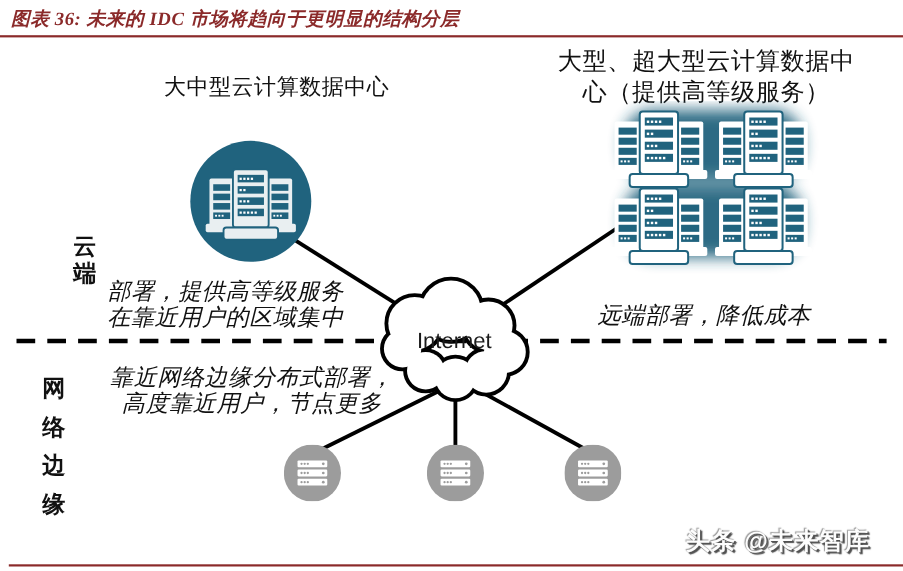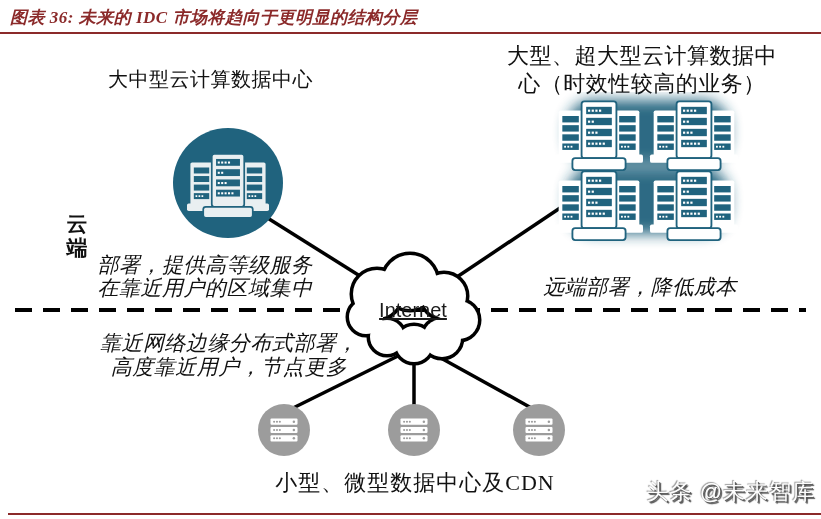--- a/index.html
+++ b/index.html
@@ -9,40 +9,40 @@
   }
   .title{
     position:absolute;left:10px;top:6px;font-size:17px;font-weight:bold;font-style:italic;
     color:var(--maroon,#8b2a2a);letter-spacing:.5px;white-space:nowrap;
   }
   .title-rule{position:absolute;left:0;top:32px;width:821px;height:0;border-top:2px solid var(--maroon,#8b2a2a);}
   .bottom-rule{position:absolute;left:8px;top:513px;width:813px;height:0;border-top:2px solid var(--maroon,#8b2a2a);}
   .overlay{position:absolute;left:0;top:0;z-index:1;}
   .node{position:absolute;z-index:2;}
   .heading{position:absolute;z-index:2;font-size:20px;line-height:27px;letter-spacing:.5px;}
-  .heading.tl{left:108px;top:66px;width:246px;text-align:left;}
+  .heading.tl{left:108px;top:66px;width:246px;text-align:right;}
   .heading.tr{left:492px;top:42px;width:300px;text-align:center;font-size:22px;line-height:28px;}
   .annot{position:absolute;z-index:2;font-style:italic;font-size:21px;line-height:23px;letter-spacing:.5px;}
   .annot.regional{left:68px;top:254px;width:274px;text-align:center;}
   .annot.edge{left:84px;top:331px;width:290px;text-align:center;line-height:24px;}
   .annot.remote{left:512px;top:276px;width:256px;text-align:center;}
   .zone{
     position:absolute;z-index:2;width:26px;font-weight:bold;font-size:21px;
     word-break:break-all;text-align:center;
   }
   .zone.cloud{left:36px;top:212px;line-height:24px;margin-left:28px;}
   .zone.edge{left:36px;top:336px;line-height:35px;}
   .cloud-label{
     position:absolute;z-index:3;left:353px;top:299px;width:120px;text-align:center;
-    font-family:"Liberation Sans","DejaVu Sans",sans-serif;font-size:20px;color:#1a1a1a;text-decoration:underline;
+    font-family:"Liberation Sans","DejaVu Sans",sans-serif;font-size:20px;color:#1a1a1a;
   }
   .bottom-label{position:absolute;z-index:2;left:245px;top:468px;width:340px;text-align:center;font-size:22px;letter-spacing:1px;}
   .watermark{
-    position:absolute;z-index:4;left:640px;top:477px;width:175px;text-align:right;
-    font-family:"Liberation Sans","DejaVu Sans",sans-serif;font-weight:normal;font-size:22px;
+    position:absolute;z-index:4;left:616px;top:477px;width:175px;text-align:right;
+    font-family:"Liberation Sans","DejaVu Sans",sans-serif;font-weight:bold;font-size:22px;
     color:#fdfdfd;text-shadow:2px 2px 1px #4f4f4f,-1px -1px 1px #9a9a9a,1px 1px 0 #6a6a6a;
     letter-spacing:1px;
   }
   
   .tower{fill:var(--tower,#f2f6f7);}
   .outlined{stroke:var(--teal,#20637e);stroke-width:2px;}
   .slot rect{fill:var(--teal,#20637e);}
   .dots rect{fill:#fff;}
   .gcirc{fill:var(--gray,#9c9c9c);}
   .grow{fill:#fff;}
@@ -174,21 +174,21 @@
   </svg>
 
   <div class="cloud-label">Internet</div>
 
   <div class="heading tl">
     <div>大中型云计算数据中心</div>
   </div>
 
   <div class="heading tr">
     <div>大型、超大型云计算数据中</div>
-    <div>心（时效性较高的业务）</div>
+    <div>心（提供高等级服务）</div>
   </div>
 
   <div class="node" style="left:172px;top:127px;">
     <svg width="112" height="112" viewBox="0 0 112 112">
       <circle cx="56" cy="56" r="55" style="fill:var(--teal,#20637e)"></circle>
       <g style="--tower:#e9eff1;">
         <use href="#sg" x="13" y="20" width="86" height="82"></use>
       </g>
     </svg>
   </div>
@@ -207,20 +207,21 @@
       <g style="--tower:#ffffff;">
         <use href="#sg" x="8" y="2" width="92" height="88"></use>
         <use href="#sg" x="103" y="2" width="92" height="88"></use>
         <use href="#sg" x="8" y="72" width="92" height="88"></use>
         <use href="#sg" x="103" y="72" width="92" height="88"></use>
       </g>
     </svg>
   </div>
 
   <div class="zone cloud">云端</div>
+  <div class="zone edge">网络边缘</div>
 
   <div class="annot regional">
     <div>部署，提供高等级服务</div>
     <div>在靠近用户的区域集中</div>
   </div>
   <div class="annot remote">远端部署，降低成本</div>
   <div class="annot edge">
     <div>靠近网络边缘分布式部署，</div>
     <div>高度靠近用户，节点更多</div>
   </div>
@@ -234,17 +235,16 @@
     <svg width="52" height="52" viewBox="0 0 52 52">
         <use href="#edge-node" width="52" height="52"></use>
       </svg>
   </div>
   <div class="node" style="left:513px;top:404px;">
     <svg width="52" height="52" viewBox="0 0 52 52">
         <use href="#edge-node" width="52" height="52"></use>
       </svg>
   </div>
 
-  <div class="bottom-label">小型、微型数据中心及CDN</div>
 
   <div class="watermark">头条 @未来智库</div>
   <div class="bottom-rule"></div>
 </div>
 
 </body></html>

